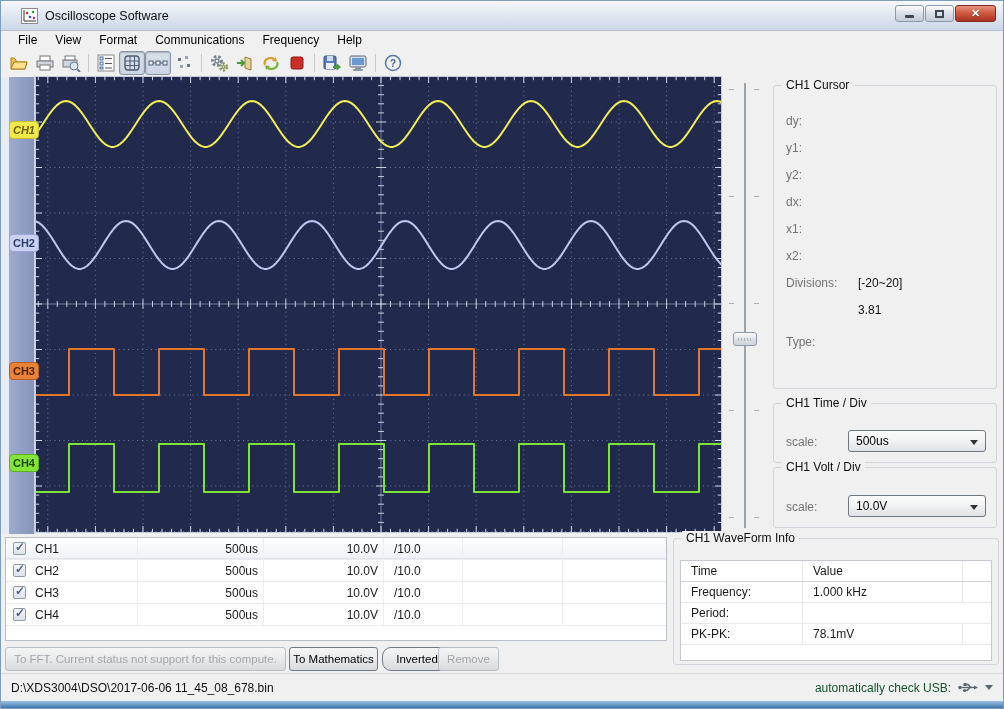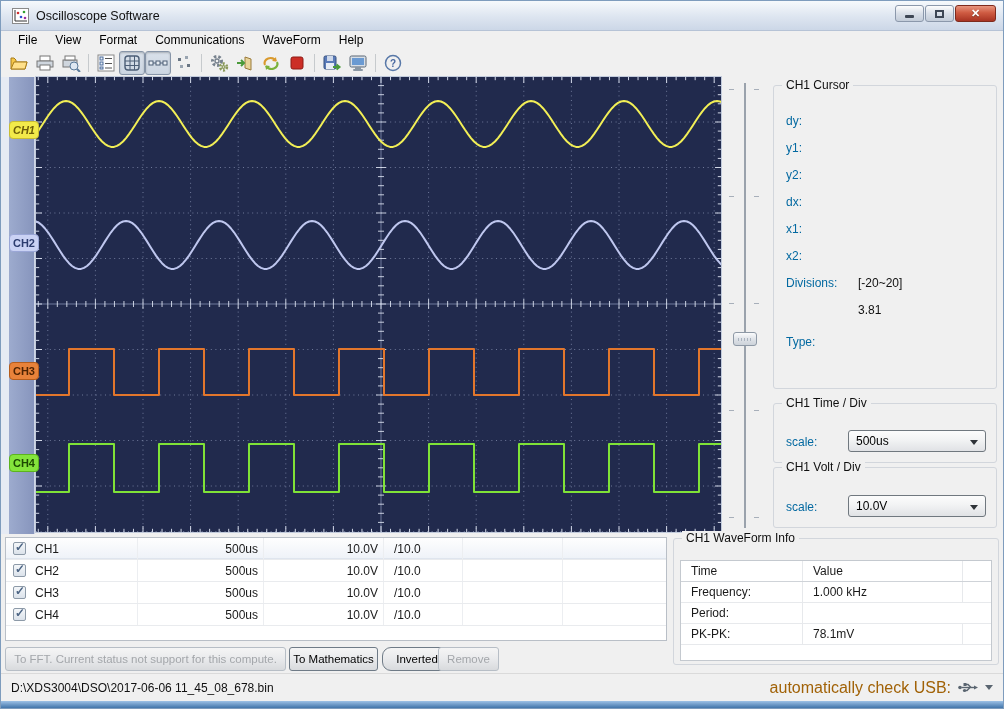--- a/index.html
+++ b/index.html
@@ -5,21 +5,21 @@
   html,body{margin:0;padding:0;background:#9db8d2;}
   *{box-sizing:border-box;}
   .window{
     position:relative;width:1004px;height:709px;overflow:hidden;
     background:#f0f0f0;font-family:"Liberation Sans",sans-serif;color:#1a1a1a;
     border:1px solid #7e9cbd;
   }
   
   .titlebar{position:absolute;left:0;top:0;width:100%;height:30px;
     background:linear-gradient(#f6f9fc,#dde5f0 55%,#ccd7e7);
-    border-bottom:1px solid #b6c3d6;display:flex;align-items:center;padding-left:11px;gap:7px;}
+    border-bottom:1px solid #b6c3d6;display:flex;align-items:center;padding-left:20px;gap:7px;}
   .app-title{font-size:12.5px;color:#111;}
   .win-controls{position:absolute;right:7px;top:4px;display:flex;gap:1px;}
   .wbtn{width:29px;height:17px;border:1px solid #8b98ab;border-radius:3px;
     background:linear-gradient(#fdfdfd,#d9dfe8 50%,#c3ccd9);display:flex;align-items:center;justify-content:center;}
   .wbtn.close{width:41px;background:linear-gradient(#e8967f,#cf5b42 45%,#a83322);border-color:#7e2a1c;}
   .glyph-min{width:9px;height:3px;background:#3d4654;border-radius:1px;margin-top:5px;}
   .glyph-res{width:9px;height:8px;border:2px solid #3d4654;background:transparent;}
   .glyph-x{color:#fff;font-size:11px;font-weight:bold;text-shadow:0 1px 1px rgba(0,0,0,.4);}
   
   .menubar{position:absolute;left:0;top:30px;width:100%;height:18px;background:#f0f0f0;
@@ -53,21 +53,21 @@
   .slider-handle{position:absolute;left:10px;top:255px;width:24px;height:14px;border:1px solid #8e99a6;border-radius:3px;
     background:linear-gradient(#fafbfc,#dfe3e8 50%,#cdd3da);}
   .slider-handle::after{content:"";position:absolute;left:4px;right:4px;top:5px;height:3px;
     background:repeating-linear-gradient(to right,#aab3bf 0 1px,transparent 1px 3px);}
   
   .gb{position:absolute;border:1px solid #d2d6dc;border-radius:3px;}
   .gb-title{position:absolute;top:-8px;left:8px;background:#f0f0f0;padding:0 4px;font-size:12px;color:#0f0f0f;white-space:nowrap;}
   .gb-cursor{left:772px;top:84px;width:224px;height:304px;}
   .gb-time{left:772px;top:402px;width:224px;height:60px;}
   .gb-volt{left:772px;top:466px;width:224px;height:61px;}
-  .cur-label{position:absolute;left:12px;font-size:12px;color:#0369a1;}
+  .cur-label{position:absolute;left:12px;font-size:12px;color:#737373;}
   .cur-val{position:absolute;left:84px;font-size:12px;color:#111;}
   .combo{position:absolute;left:74px;width:138px;height:22px;border:1px solid #70787f;border-radius:3px;
     background:linear-gradient(#fcfcfc,#f2f3f4 45%,#e0e2e5);display:flex;align-items:center;padding-left:7px;font-size:12px;color:#000;}
   .combo::after{content:"";position:absolute;right:7px;top:9px;width:0;height:0;
     border:4px solid transparent;border-top:5px solid #2f3338;}
   
   .chtable{position:absolute;left:4px;top:536px;width:662px;height:104px;background:#fff;
     border:1px solid #b9bfc7;overflow:hidden;}
   .ct-row{display:flex;height:22px;border-bottom:1px solid #e9ebee;align-items:center;font-size:12px;}
   .ct-row.sel{background:linear-gradient(#fefefe,#eef2f8);box-shadow:inset 0 -1px 0 #dfe5ee;}
@@ -98,21 +98,21 @@
   .btn.dis{border:1px solid #b7bec6;color:#a3a6aa;}
   .btn-fft{left:4px;width:281px;}
   .btn-math{left:288px;width:89px;}
   .btn-inv{left:381px;width:70px;border-radius:9px;}
   .btn-rem{left:437px;width:61px;}
   
   .statusbar{position:absolute;left:0;top:672px;width:100%;height:28px;background:#f0f0f0;
     border-top:1px solid #dadada;display:flex;align-items:center;}
   .file-path{font-size:12px;margin-left:10px;color:#111;}
   .usb-area{position:absolute;right:10px;display:flex;align-items:center;gap:6px;}
-  .usb-label{font-size:16px;color:#a16207;}
+  .usb-label{font-size:12px;color:#14532d;}
   .usb-drop{width:0;height:0;border:4px solid transparent;border-top:5px solid #5a6570;margin-top:4px;}
   .bottom-edge{position:absolute;left:0;top:700px;width:100%;height:9px;
     background:linear-gradient(#9dc1e6,#4a7cb0 70%,#35618f);}
 </style>
 </head>
 <body>
 
 <div class="window">
 
   <div class="titlebar">
@@ -136,21 +136,21 @@
           <span class="glyph-x">✕</span>
         </div>
     </div>
   </div>
 
   <div class="menubar">
     <span class="menu-item">File</span>
     <span class="menu-item">View</span>
     <span class="menu-item">Format</span>
     <span class="menu-item">Communications</span>
-    <span class="menu-item">WaveForm</span>
+    <span class="menu-item">Frequency</span>
     <span class="menu-item">Help</span>
   </div>
 
   <div class="toolbar">
     <div class="tbtn">
         <svg width="20" height="18">
           <path d="M2 5 L2 15 L16 15 L18 8 L7 8 L7 6 L5 4 L2 4 Z" fill="#f5c74a" stroke="#a87d1a"></path>
           <path d="M2 15 L5 8 L18 8 L16 15 Z" fill="#ffe08a" stroke="#a87d1a"></path>
         </svg>
       </div>

